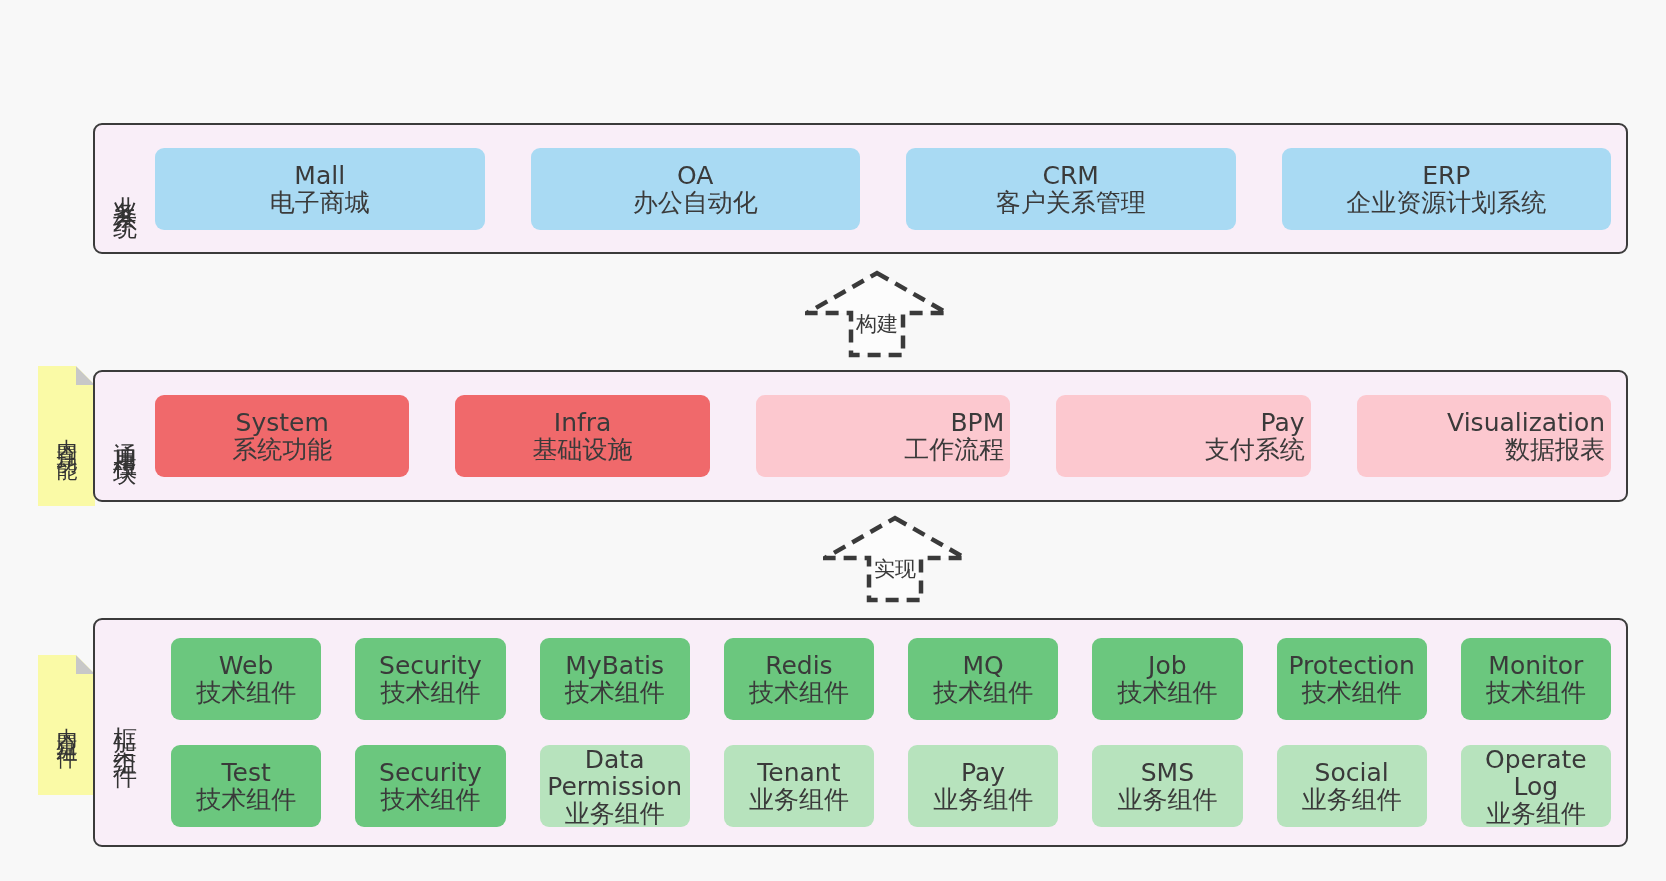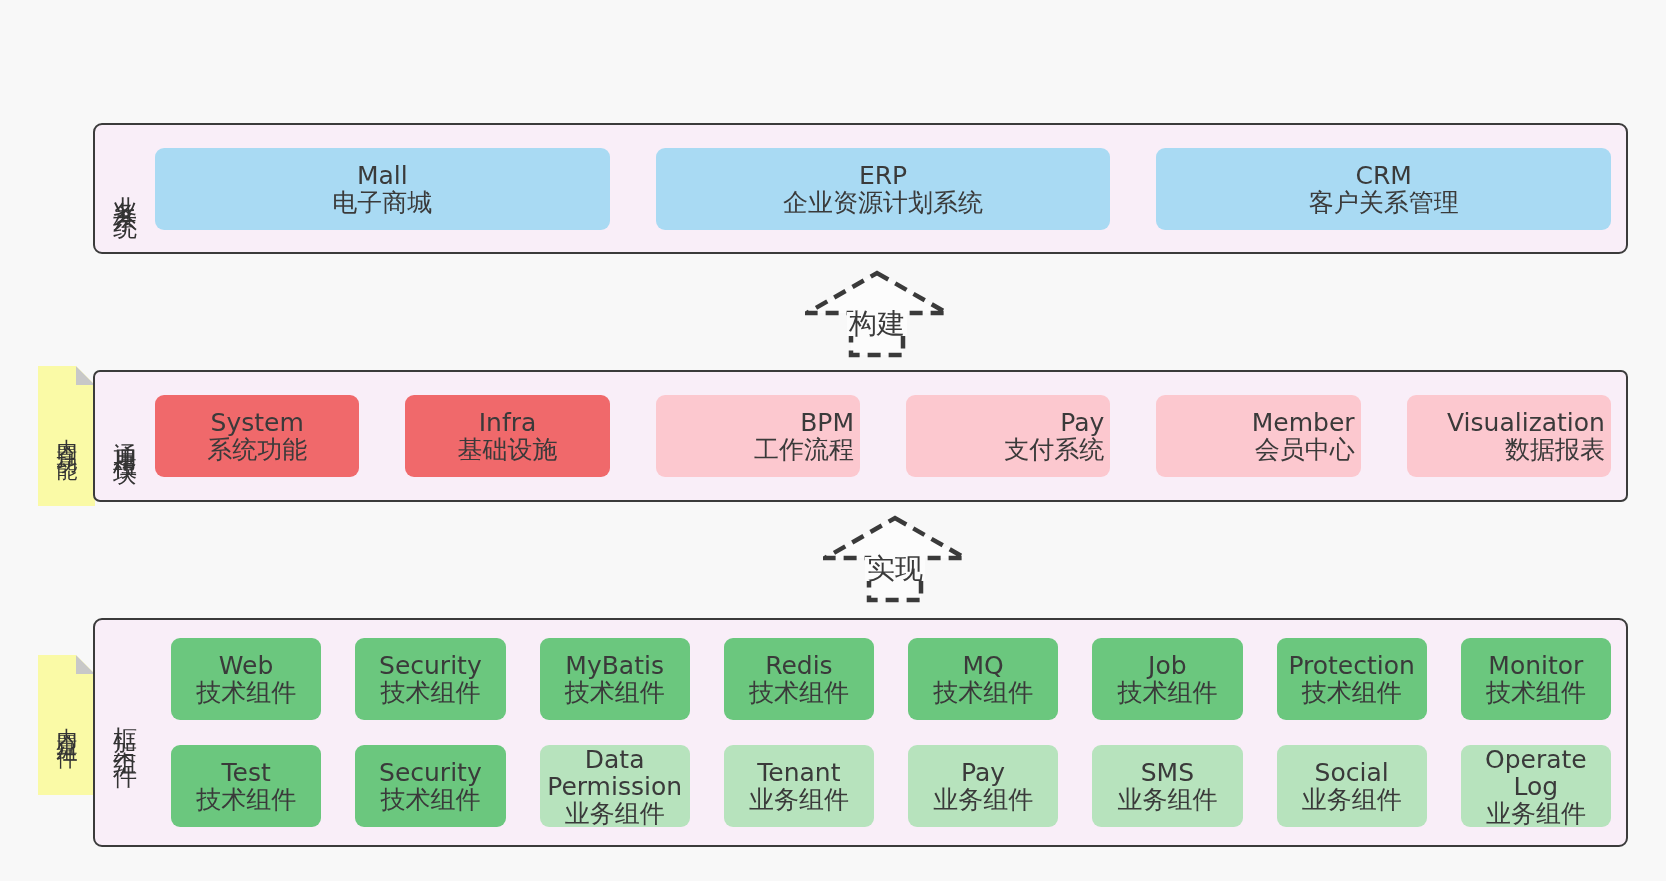--- a/index.html
+++ b/index.html
@@ -9,21 +9,21 @@
     font-family:"DejaVu Sans","Liberation Sans",sans-serif;
     color:var(--text,#3a3a3a);
   }
   
   .layer{
     position:absolute;left:93px;width:1535px;box-sizing:border-box;
     background:var(--layer-bg);border:2.5px solid var(--layer-border);
     border-radius:9px;display:flex;align-items:stretch;z-index:2;
   }
   .layer-1{top:123px;height:131px;}
-  .layer-2{top:370px;height:132px;border-radius:7px;}
+  .layer-2{top:370px;height:132px;}
   .layer-3{top:618px;height:229px;}
   .layer-label{
     width:60px;flex:0 0 60px;display:flex;align-items:center;justify-content:center;
   }
   .vtext{
     writing-mode:vertical-rl;text-orientation:upright;
     font-size:24px;letter-spacing:6px;line-height:1;color:#333;white-space:nowrap;
   }
   .layer-3 .vtext{letter-spacing:13px;}
   .layer-body{
@@ -58,21 +58,21 @@
     background:var(--fold);clip-path:polygon(0 0,100% 100%,0 100%);
   }
   .note-text{font-size:21px;letter-spacing:7px;color:#333;}
   
   .arrow{position:absolute;width:144px;height:88px;z-index:1;}
   .arrow-1{left:805px;top:270px;}
   .arrow-2{left:823px;top:515px;}
   .arrow svg{display:block;width:144px;height:88px;}
   .arrow-label{
     position:absolute;left:50%;top:42px;transform:translateX(-50%);
-    background:#fcfcfc;font-size:28px;line-height:24px;padding:0 2px;
+    background:#fcfcfc;font-size:21px;line-height:24px;padding:0 2px;
     color:#3a3a3a;white-space:nowrap;
   }
 </style>
 </head>
 <body>
 
 <div class="note note-1">
   <span class="note-fold"></span>
   <span class="note-text vtext">内置功能</span>
 </div>
@@ -86,26 +86,30 @@
   <div class="layer-label">
     <span class="vtext">业务系统</span>
   </div>
   <div class="layer-body">
     <div class="card-row row-6">
       <div class="card c-blue">
         <span>Mall</span>
         <span>电子商城</span>
       </div>
       <div class="card c-blue">
+        <span>OA</span>
+        <span>办公自动化</span>
+      </div>
+      <div class="card c-blue">
+        <span>CRM</span>
+        <span>客户关系管理</span>
+      </div>
+      <div class="card c-blue">
         <span>ERP</span>
         <span>企业资源计划系统</span>
-      </div>
-      <div class="card c-blue">
-        <span>CRM</span>
-        <span>客户关系管理</span>
       </div>
     </div>
   </div>
 </div>
 
 <div class="arrow arrow-1">
   <svg viewBox="0 0 144 88">
     <path d="M72 3 L142 43 L98 43 L98 85 L46 85 L46 43 L2 43 Z" fill="#fcfcfc" stroke="#3a3a3a" stroke-width="4.5" stroke-dasharray="13 8"></path>
   </svg>
   <span class="arrow-label">构建</span>
@@ -127,24 +131,20 @@
       </div>
       <div class="card c-pink">
         <span>BPM</span>
         <span>工作流程</span>
       </div>
       <div class="card c-pink">
         <span>Pay</span>
         <span>支付系统</span>
       </div>
       <div class="card c-pink">
-        <span>Member</span>
-        <span>会员中心</span>
-      </div>
-      <div class="card c-pink">
         <span>Visualization</span>
         <span>数据报表</span>
       </div>
     </div>
   </div>
 </div>
 
 <div class="arrow arrow-2">
   <svg viewBox="0 0 144 88">
     <path d="M72 3 L142 43 L98 43 L98 85 L46 85 L46 43 L2 43 Z" fill="#fcfcfc" stroke="#3a3a3a" stroke-width="4.5" stroke-dasharray="13 8"></path>

